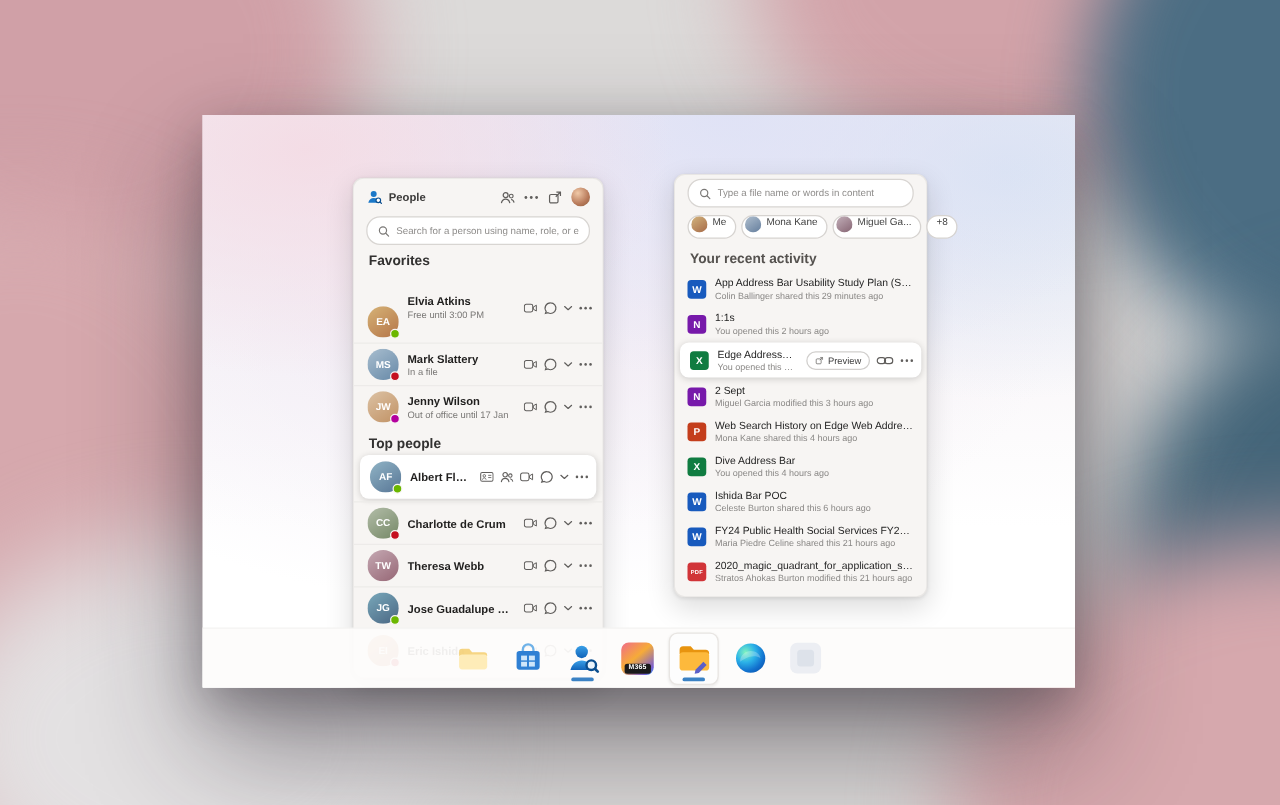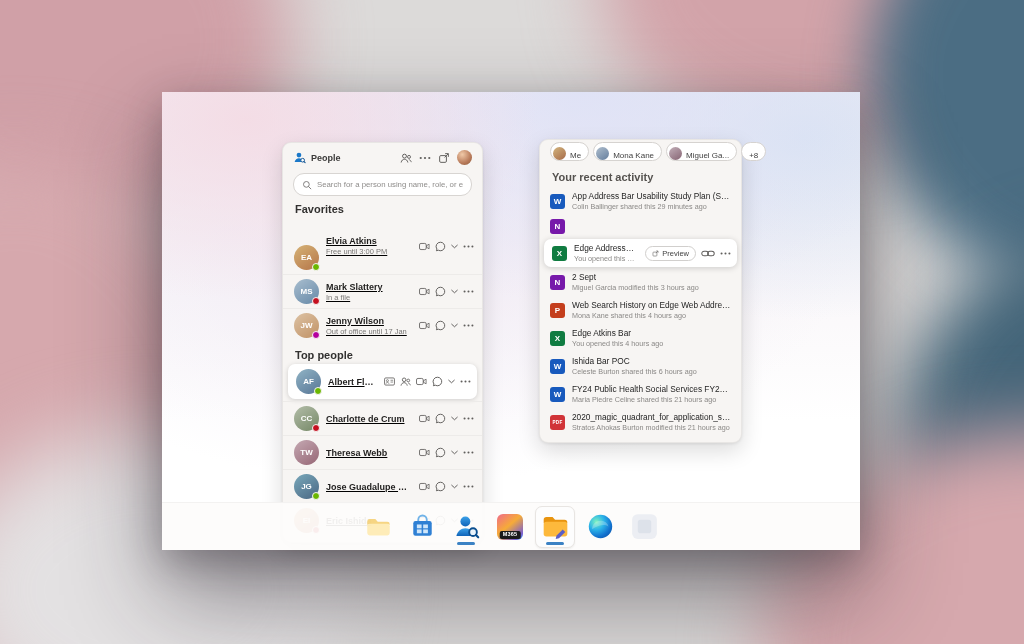--- a/index.html
+++ b/index.html
@@ -59,31 +59,31 @@
 
   .contact-row{display:flex;align-items:center;gap:7px;padding:4px 8px 4px 11px;}
   .contact-row.bordered{border-top:1px solid #edebe9;}
   .contact-row.selected{background:#fff;border-radius:7px;margin:2px 5px;padding:5px 6px 5px 8px;
     box-shadow:0 1px 5px rgba(0,0,0,.16);border-top:none;}
   .avatar{width:25px;height:25px;min-width:25px;border-radius:50%;position:relative;color:#fff;
     display:flex;align-items:center;justify-content:center;font-size:8px;font-weight:700;
     background-image:linear-gradient(145deg, rgba(255,255,255,.35), rgba(0,0,0,.18));background-blend-mode:overlay;}
   .presence{position:absolute;right:-1px;bottom:-1px;width:8.5px;height:8.5px;border-radius:50%;
     border:1.6px solid #f7f5f3;box-sizing:border-box;}
-  .c-text{flex:1;min-width:0;text-decoration:underline;}
+  .c-text{flex:1;min-width:0;}
   .c-name{font-size:9px;color:#201f1e;font-weight:600;white-space:nowrap;overflow:hidden;text-overflow:ellipsis;}
   .c-sub{font-size:7.5px;color:#797775;margin-top:1px;white-space:nowrap;overflow:hidden;text-overflow:ellipsis;}
   .c-icons{margin-left:auto;display:flex;align-items:center;gap:5px;}
   .ricon{width:11px;height:11px;display:inline-flex;align-items:center;justify-content:center;cursor:pointer;}
   .ricon.chevron-down-icon{width:7px;}
   .ricon.link{width:14px;}
 
   
   .chips{display:flex;gap:4px;padding:2px 10px 2px 10px;align-items:center;}
-  .chip{display:flex;align-items:flex-end;gap:4px;height:17px;padding:0 7px 0 2px;border:1px solid #d6d3d0;
+  .chip{display:flex;align-items:flex-start;gap:4px;height:17px;padding:0 7px 0 2px;border:1px solid #d6d3d0;
     border-radius:10px;background:#fff;font-size:8px;color:#424242;white-space:nowrap;cursor:pointer;}
   .chip.plain{padding:0 7px;}
   .chip-avatar{width:13px;height:13px;border-radius:50%;
     background-image:linear-gradient(145deg, rgba(255,255,255,.4), rgba(0,0,0,.2));background-blend-mode:overlay;}
 
   
   .file-row{display:flex;align-items:center;gap:7px;padding:4px 10px;}
   .file-row.hover{background:#fff;margin:1px 4px;border-radius:7px;box-shadow:0 1px 6px rgba(0,0,0,.18);
     padding:4px 6px 4px 8px;}
   .ficon{width:15px;height:15px;min-width:15px;border-radius:3px;color:#fff;display:flex;align-items:center;
@@ -444,20 +444,29 @@
                   <circle cx="7" cy="2" r="1.3" fill="#605e5c"></circle>
                   <circle cx="12" cy="2" r="1.3" fill="#605e5c"></circle>
                 </svg>
               </span>
             </div>
           </div>
         </div>
     </div>
 
     <div class="panel file-panel">
+      <div class="searchbox">
+        <span class="sicon">
+            <svg viewBox="0 0 16 16">
+              <circle cx="7" cy="7" r="4.6" fill="none" stroke="#7a7876" stroke-width="1.5"></circle>
+              <line x1="10.6" y1="10.6" x2="14.2" y2="14.2" stroke="#7a7876" stroke-width="1.5" stroke-linecap="round"></line>
+            </svg>
+          </span>
+        <input class="sinput" placeholder="Type a file name or words in content" style="">
+      </div>
       <div class="chips">
           <div class="chip">
             <span class="chip-avatar" style="background-color: rgb(181, 131, 90);"></span>
             <span>Me</span>
           </div>
           <div class="chip">
             <span class="chip-avatar" style="background-color: rgb(125, 147, 173);"></span>
             <span>Mona Kane</span>
           </div>
           <div class="chip">
@@ -472,20 +481,24 @@
       <div class="files">
           <div class="file-row">
             <span class="ficon" style="background: rgb(24, 90, 189);">W</span>
             <div class="f-text">
               <div class="f-name">App Address Bar Usability Study Plan (Self-Serve)</div>
               <div class="f-meta">Colin Ballinger shared this 29 minutes ago</div>
             </div>
           </div>
           <div class="file-row">
             <span class="ficon" style="background: rgb(119, 25, 170);">N</span>
+            <div class="f-text">
+              <div class="f-name">1:1s</div>
+              <div class="f-meta">You opened this 2 hours ago</div>
+            </div>
           </div>
           <div class="file-row hover">
             <span class="ficon" style="background: rgb(16, 124, 65);">X</span>
             <div class="f-text">
               <div class="f-name">Edge Addressbar Histo...</div>
               <div class="f-meta">You opened this 2 hours ago</div>
             </div>
             <div class="f-actions">
               <button class="preview-btn">
                 <span class="pb-icon">
@@ -521,21 +534,21 @@
           <div class="file-row">
             <span class="ficon" style="background: rgb(196, 62, 28);">P</span>
             <div class="f-text">
               <div class="f-name">Web Search History on Edge Web Address Bar</div>
               <div class="f-meta">Mona Kane shared this 4 hours ago</div>
             </div>
           </div>
           <div class="file-row">
             <span class="ficon" style="background: rgb(16, 124, 65);">X</span>
             <div class="f-text">
-              <div class="f-name">Edge Atkins Bar</div>
+              <div class="f-name">Dive Address Bar</div>
               <div class="f-meta">You opened this 4 hours ago</div>
             </div>
           </div>
           <div class="file-row">
             <span class="ficon" style="background: rgb(24, 90, 189);">W</span>
             <div class="f-text">
               <div class="f-name">Ishida Bar POC</div>
               <div class="f-meta">Celeste Burton shared this 6 hours ago</div>
             </div>
           </div>

